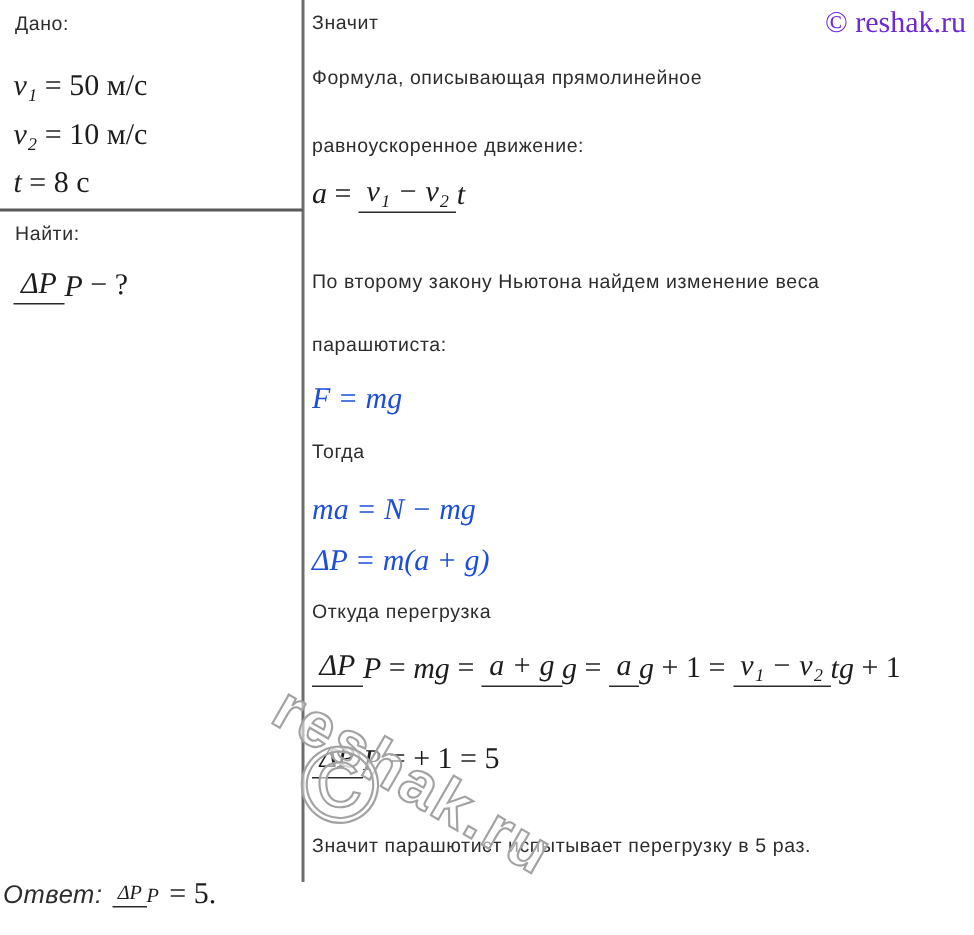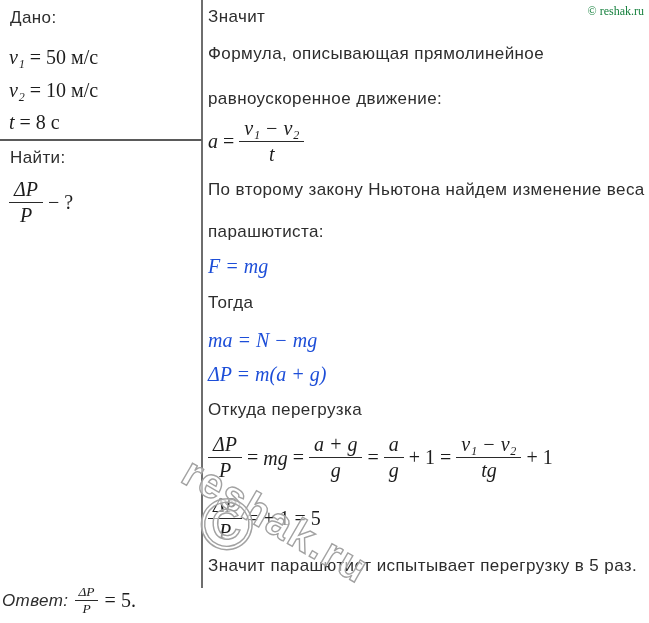--- a/index.html
+++ b/index.html
@@ -1,47 +1,47 @@
 <!DOCTYPE html>
 <html><head>
 <meta charset="utf-8">
 <style>
   html,body{margin:0;padding:0;background:#fff;}
   .page{position:relative;width:649px;height:623px;background:#ffffff;overflow:hidden;
         font-family:"Liberation Sans","DejaVu Sans",sans-serif;color:#232323;}
   .abs{position:absolute;}
 
   
-  .sans{font-family:"Liberation Sans","DejaVu Sans",sans-serif;font-size:17px;
+  .sans{font-family:"Liberation Sans","DejaVu Sans",sans-serif;font-size:13px;
         letter-spacing:0.4px;color:#2d2d2d;white-space:nowrap;}
 
   
   .math-line{display:flex;align-items:center;gap:5px;
              font-family:"Liberation Serif","DejaVu Serif",serif;
              font-style:italic;font-size:20px;color:#1c1c1c;white-space:nowrap;}
   .math-line .op,.math-line .val{font-style:normal;}
   .math-text{font-family:"Liberation Serif","DejaVu Serif",serif;
              font-style:italic;font-size:20px;color:#1d4ed8;white-space:nowrap;}
 
   
-  .frac{display:inline-flex;flex-direction:column;align-items:center;text-align:right;line-height:1.12;}
+  .frac{display:inline-flex;flex-direction:row;align-items:center;text-align:right;line-height:1.12;}
   .frac .num{display:block;padding:0 5px 2px;border-bottom:1.7px solid #2a2a2a;}
   .frac .den{display:block;padding-top:1px;}
   .frac.upright{font-style:normal;}
   .frac.small{font-size:13.5px;line-height:1.05;}
   .frac.small .num{padding:0 3px 1px;border-bottom:1.2px solid #2a2a2a;}
 
   
   .divider-v{position:absolute;left:201px;top:0;width:2px;height:588px;background:#6e6e6e;}
   .hline{position:absolute;left:0;top:139px;width:202px;height:2px;background:#5a5a5a;}
 
   
   .site-credit{position:absolute;top:4px;right:5px;
                font-family:"Liberation Serif","DejaVu Serif",serif;
-               font-size:12px;color:#15803d;}
+               font-size:20px;color:#6d28d9;}
 
   
   .wm{position:absolute;pointer-events:none;z-index:6;
       font-family:"Liberation Sans","DejaVu Sans",sans-serif;font-weight:bold;
       color:rgba(255,255,255,0.55);
       -webkit-text-stroke:1.4px #a2a2a2;text-stroke:1.4px #a2a2a2;}
   .wm-text{left:198px;top:448px;font-size:42px;letter-spacing:2px;
            transform:rotate(30deg);transform-origin:left top;}
   .wm-copy{left:196px;top:486px;font-size:72px;font-weight:normal;
            transform:rotate(-6deg);transform-origin:left top;}

